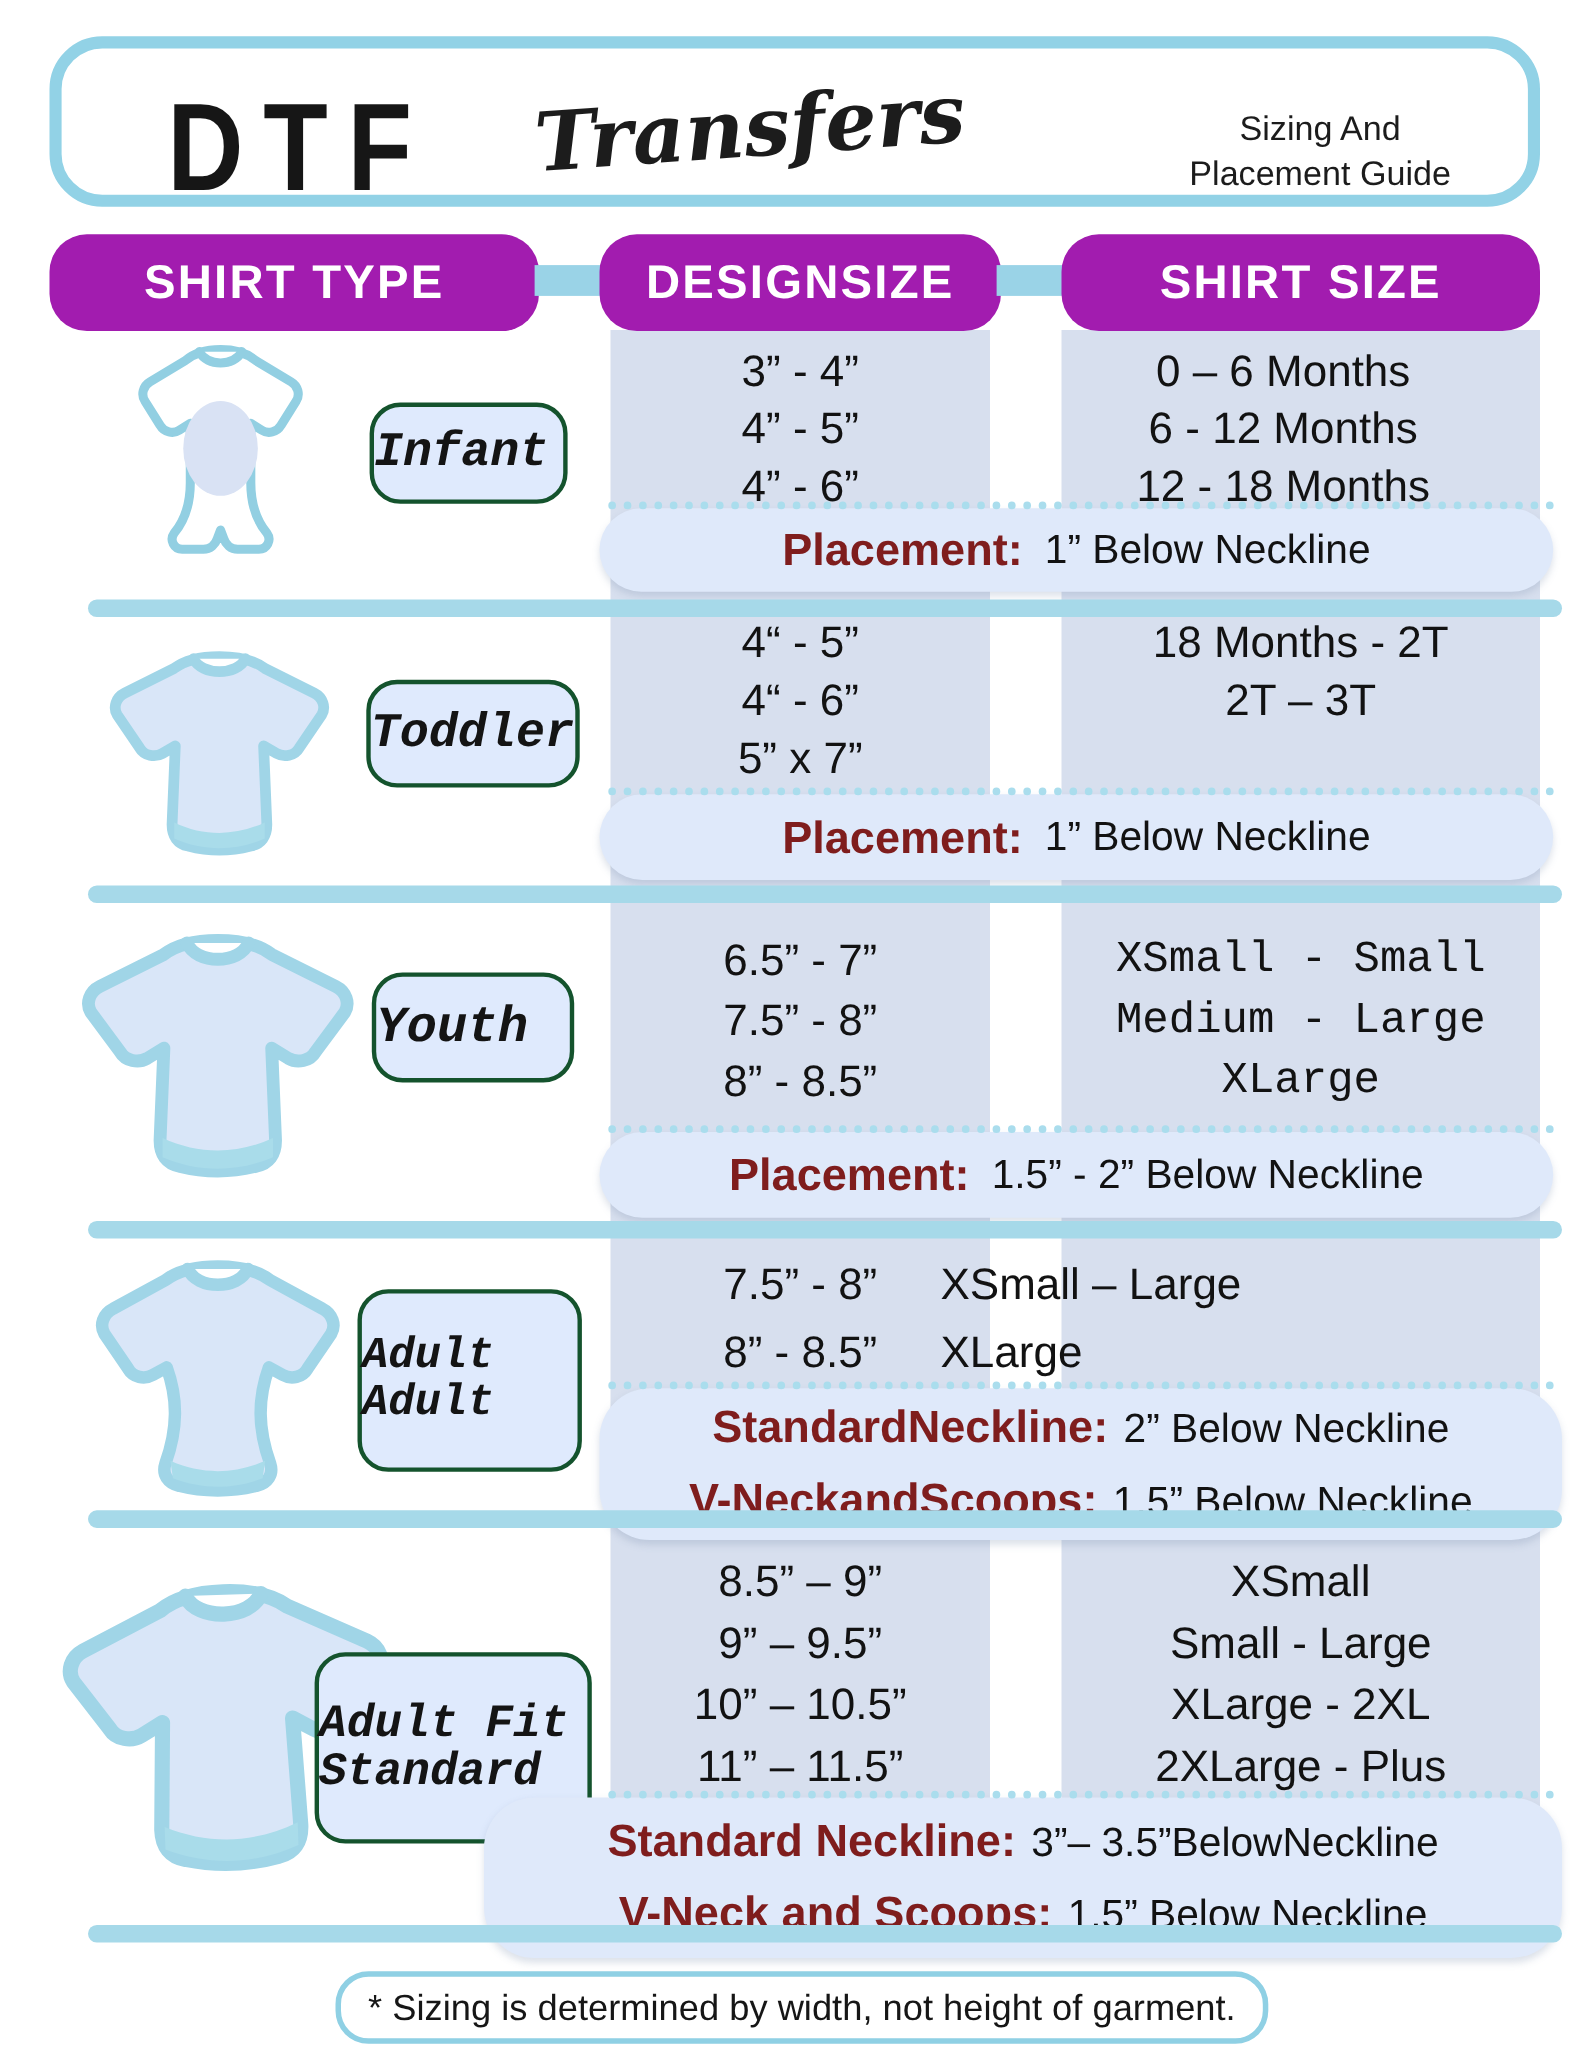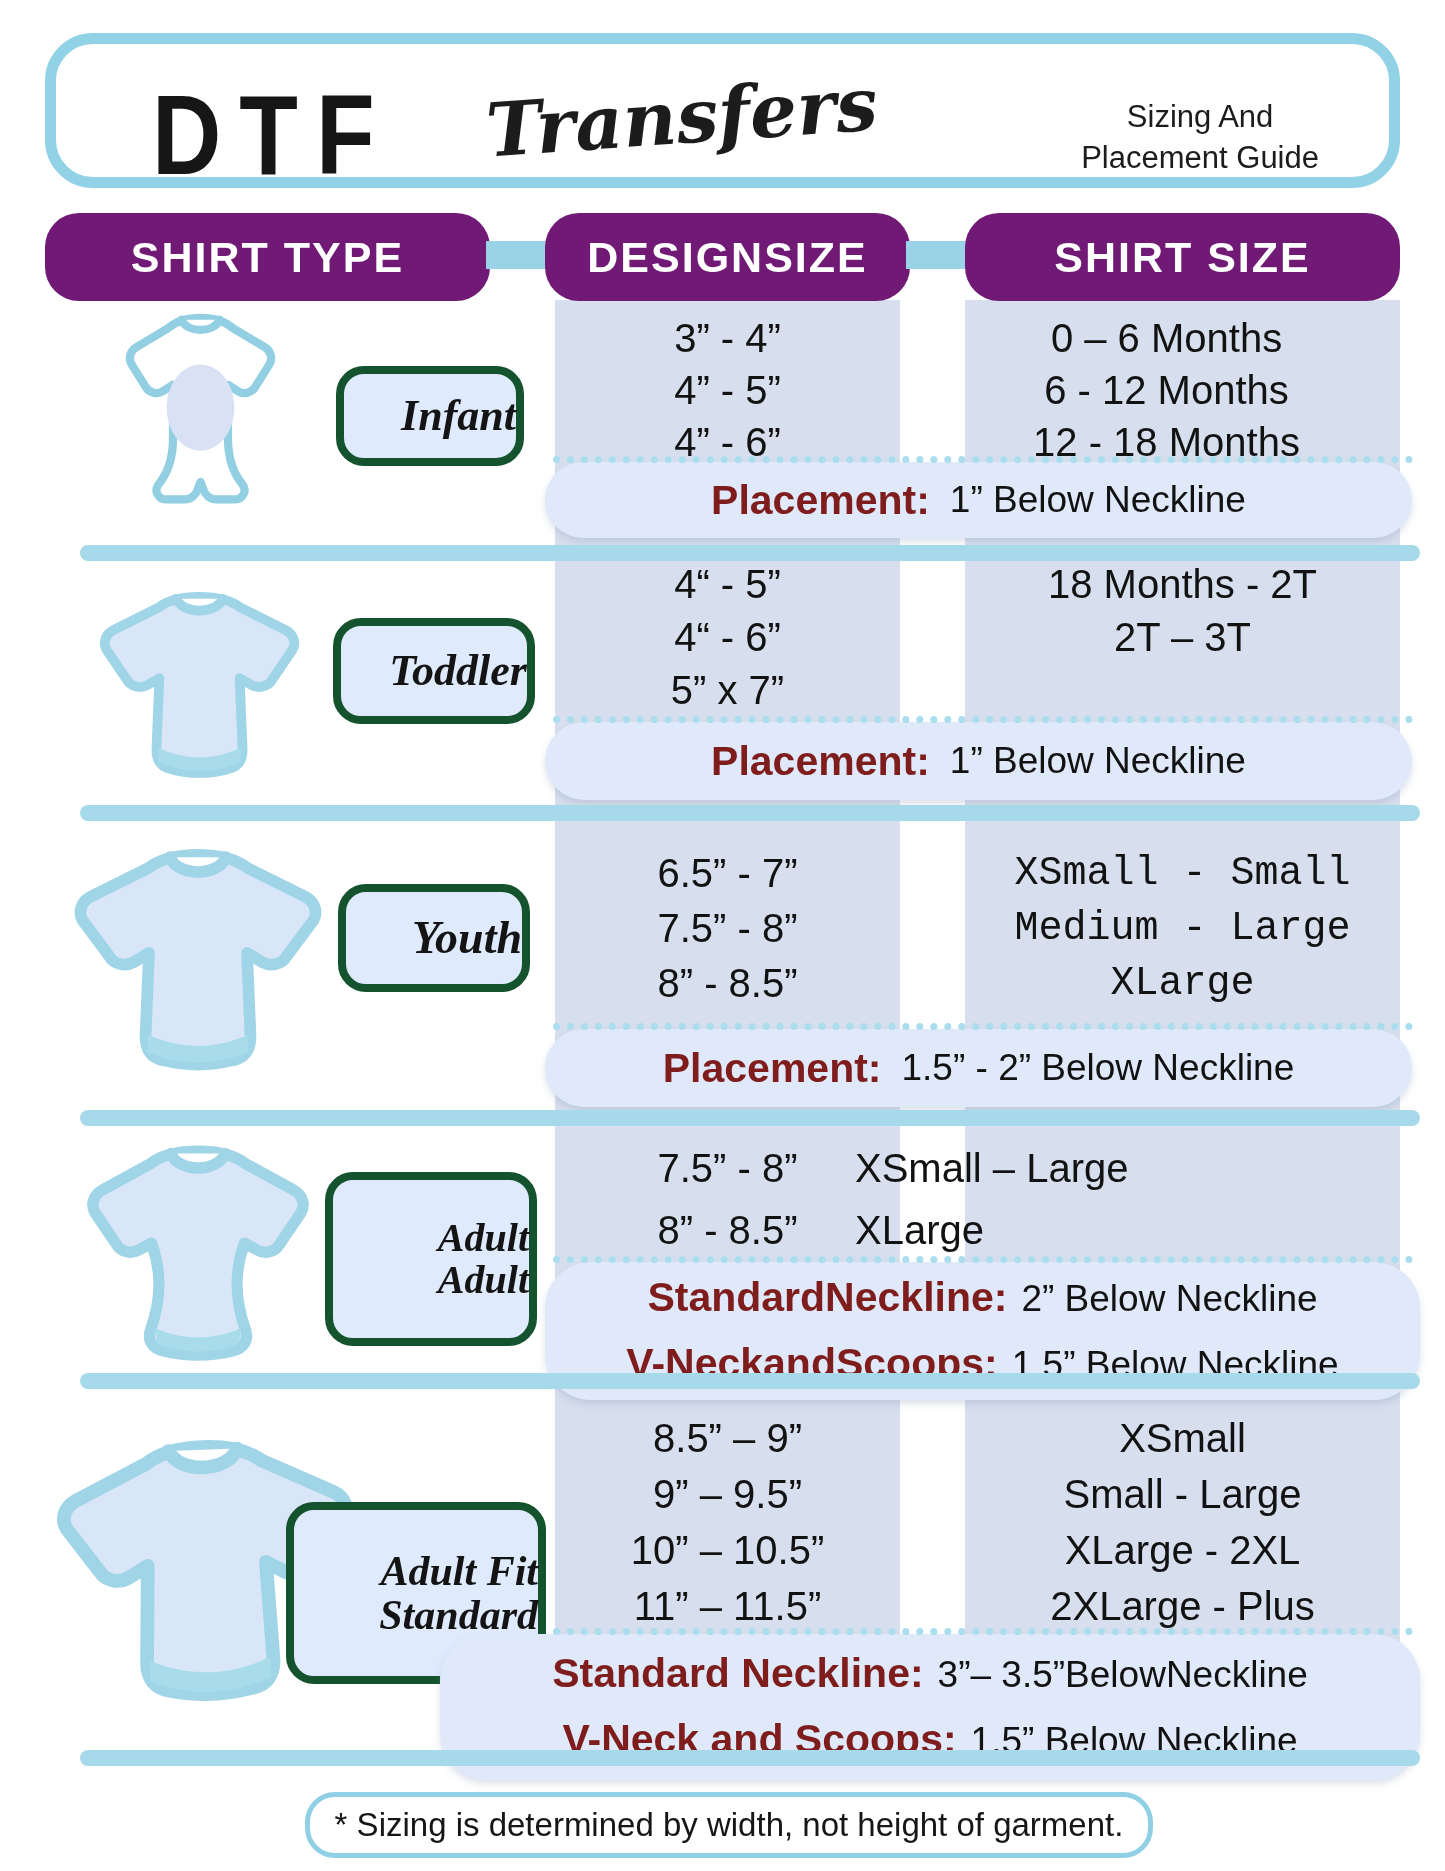--- a/index.html
+++ b/index.html
@@ -9,21 +9,21 @@
   }
   
   .titlebox{position:absolute;left:45px;top:33px;width:1333px;height:133px;
     border:11px solid #92d2e6;border-radius:48px;background:#fff;z-index:2;}
   .brand-dtf{position:absolute;left:96px;top:26px;font-size:96px;font-weight:600;
     letter-spacing:18px;transform:scaleY(1.18);transform-origin:top left;color:#161616;}
   .brand-script{position:absolute;left:430px;top:30px;font-family:"DejaVu Serif",serif;
     font-style:italic;font-weight:bold;font-size:74px;transform:rotate(-4deg);color:#1c1c1c;}
   .subtitle{position:absolute;right:70px;top:52px;text-align:center;font-size:31px;line-height:41px;color:#1c1c1c;}
   
-  .hdr{position:absolute;top:213px;height:88px;background:#701a75;border-radius:34px;
+  .hdr{position:absolute;top:213px;height:88px;background:#a21caf;border-radius:34px;
     display:flex;align-items:center;justify-content:center;color:#ffffff;font-weight:bold;
     font-size:43px;letter-spacing:2px;z-index:2;}
   .hdr1{left:45px;width:445px;} .hdr2{left:545px;width:365px;} .hdr3{left:965px;width:435px;}
   .conn{position:absolute;top:241px;height:28px;background:#9ad3e7;z-index:2;}
   .conn1{left:486px;width:64px;} .conn2{left:906px;width:64px;}
   
   .strip{position:absolute;top:300px;height:1455px;background:#d7dfee;z-index:1;}
   .strip-design{left:555px;width:345px;}
   .strip-shirt{left:965px;width:435px;}
   
@@ -53,23 +53,23 @@
   .s55 .ln{height:55px;line-height:55px;}
   .s62 .ln{height:62px;line-height:62px;}
   .s56 .ln{height:56px;line-height:56px;}
   .r1d{left:555px;top:312px;width:345px;} .r1s{left:965px;top:312px;width:403px;}
   .r2d{left:555px;top:558px;width:345px;} .r2s{left:965px;top:558px;width:435px;}
   .r3d{left:555px;top:846px;width:345px;} .r3s{left:965px;top:846px;width:435px;font-family:Liberation Mono, monospace;}
   .r4d{left:555px;top:1137px;width:345px;}
   .r4s{left:855px;top:1137px;width:560px;text-align:left;}
   .r5d{left:555px;top:1410px;width:345px;} .r5s{left:965px;top:1410px;width:435px;}
   
-  .tag{position:absolute;background:#dfeafd;border:8px solid #14532d;border-radius:28px;
-    display:flex;flex-direction:column;align-items:flex-end;justify-content:center;z-index:3;
-    font-family:Liberation Serif, serif;font-style:italic;font-weight:bold;color:#141414;line-height:1.05;}
+  .tag{position:absolute;background:#dfeafd;border:4px solid #14532d;border-radius:28px;
+    display:flex;flex-direction:column;align-items:flex-start;justify-content:center;z-index:3;
+    font-family:Liberation Mono, monospace;font-style:italic;font-weight:bold;color:#141414;line-height:1.05;}
   .t1{left:336px;top:366px;width:172px;height:84px;font-size:44px;}
   .t2{left:333px;top:618px;width:186px;height:90px;font-size:44px;}
   .t3{left:338px;top:884px;width:176px;height:92px;font-size:46px;}
   .t4{left:325px;top:1172px;width:196px;height:158px;font-size:40px;}
   .t5{left:286px;top:1502px;width:244px;height:166px;font-size:42px;}
   
   .icon{position:absolute;z-index:2;}
   .i1{left:108px;top:305px;width:185px;height:220px;}
   .i2{left:82px;top:568px;width:235px;height:230px;}
   .i3{left:58px;top:820px;width:280px;height:275px;}

